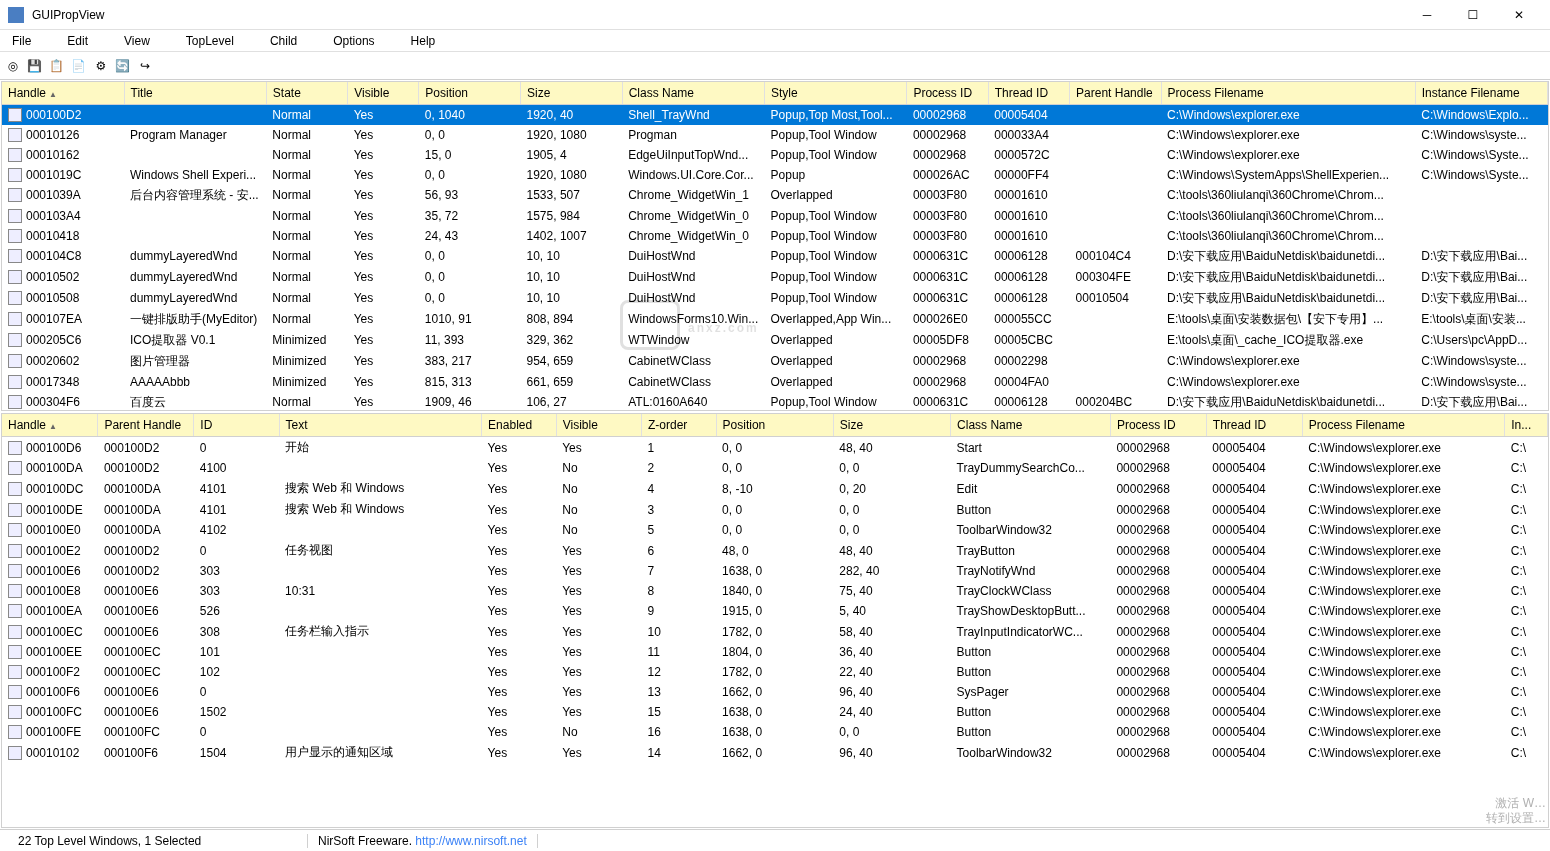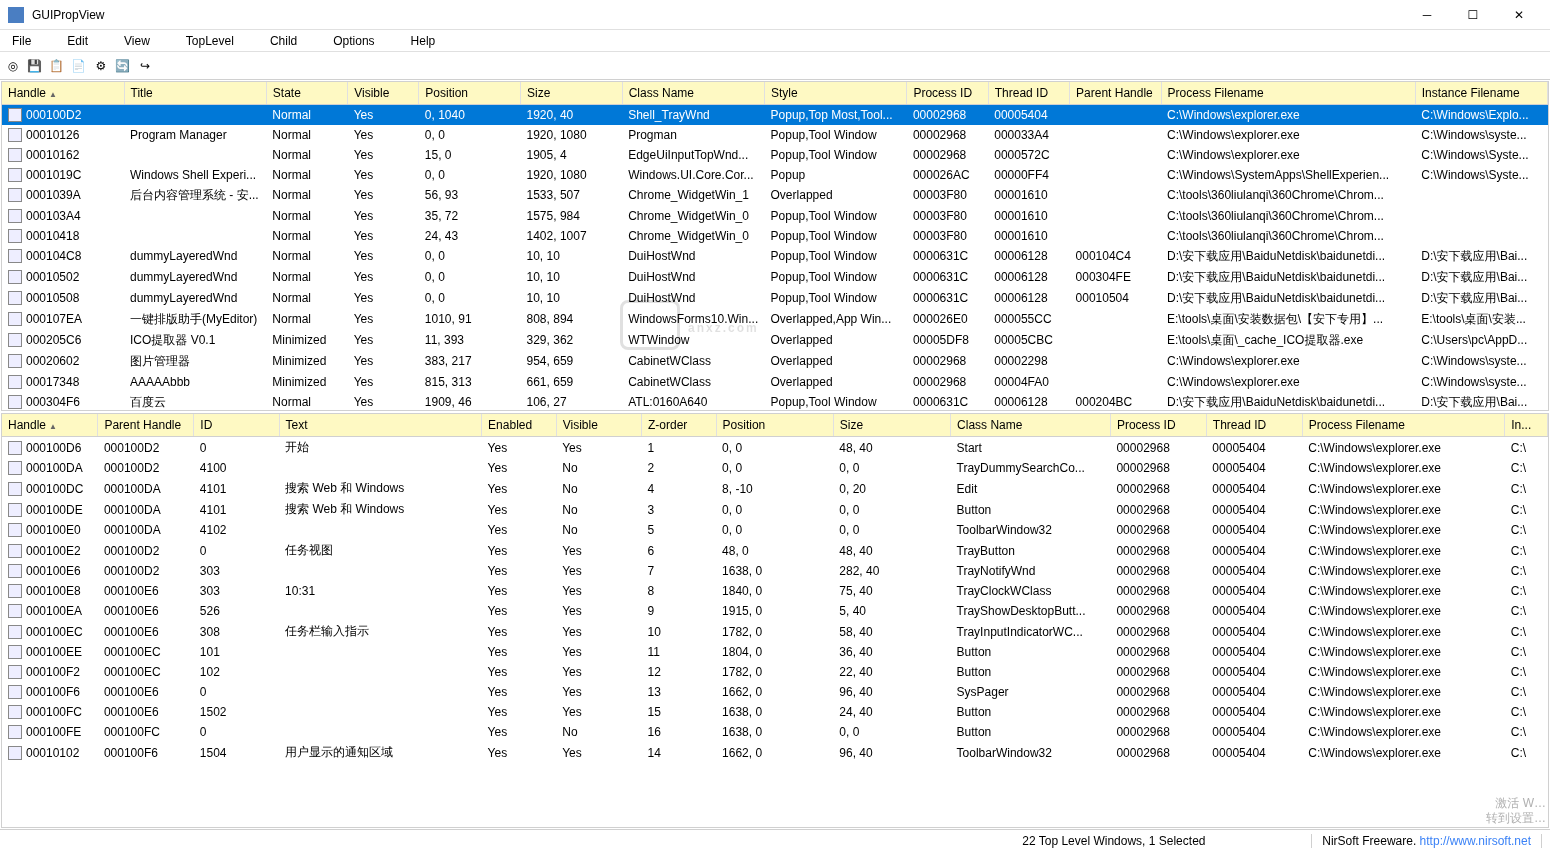--- a/index.html
+++ b/index.html
@@ -14,21 +14,21 @@
 .toolbar { height: 28px; display: flex; align-items: center; padding: 2px 4px; border-bottom: 1px solid #d0d0d0; gap: 4px; }
 .toolbar .tbtn { width: 18px; height: 18px; cursor: pointer; display: flex; align-items: center; justify-content: center; }
 .pane { flex: 1; overflow: auto; border: 1px solid #d0d0d0; margin: 1px; position: relative; }
 .pane-top { flex: 0 0 330px; }
 .pane-bot { flex: 1; }
 table { border-collapse: collapse; width: 100%; table-layout: fixed; }
 thead th { background: #fef9c3; border-right: 1px solid #e0e0e0; border-bottom: 1px solid #d0d0d0; text-align: left; font-weight: normal; padding: 4px 6px; white-space: nowrap; overflow: hidden; text-overflow: ellipsis; position: sticky; top: 0; cursor: pointer; }
 tbody td { padding: 2px 6px; white-space: nowrap; overflow: hidden; text-overflow: ellipsis; border-bottom: 0; height: 20px; }
 tbody tr.selected td { background: #0078d7; color: #fff; }
 .ricon { display: inline-block; width: 14px; height: 14px; margin-right: 4px; vertical-align: -3px; border: 1px solid #888; background: #eef; }
-.statusbar { height: 22px; border-top: 1px solid #d0d0d0; display: flex; align-items: center; padding: 0 8px; font-size: 12px; justify-content: flex-end; }
+.statusbar { height: 22px; border-top: 1px solid #d0d0d0; display: flex; align-items: center; padding: 0 8px; font-size: 12px; }
 .statusbar .cell { padding: 0 10px; border-right: 1px solid #d0d0d0; }
 .statusbar .cell:first-child { width: 300px; }
 .statusbar a { color: #3b82f6; text-decoration: none; }
 .watermark { position: absolute; top: 300px; left: 620px; font-size: 28px; color: rgba(0,0,0,0.12); pointer-events: none; font-weight: 700; letter-spacing: 2px; z-index: 100; }
 .wmicon { width: 60px; height: 50px; border: 3px solid rgba(0,0,0,0.12); border-radius: 8px; display:inline-block; vertical-align: middle; margin-right: 8px; }
 .activate { position: absolute; right: 4px; bottom: 24px; color: #b0b0b0; font-size: 13px; text-align: right; line-height: 1.3; pointer-events: none; z-index: 100; }
 .sort-ind { font-size: 8px; margin-left:3px; color:#666; }
 </style>
 </head>
 <body>

